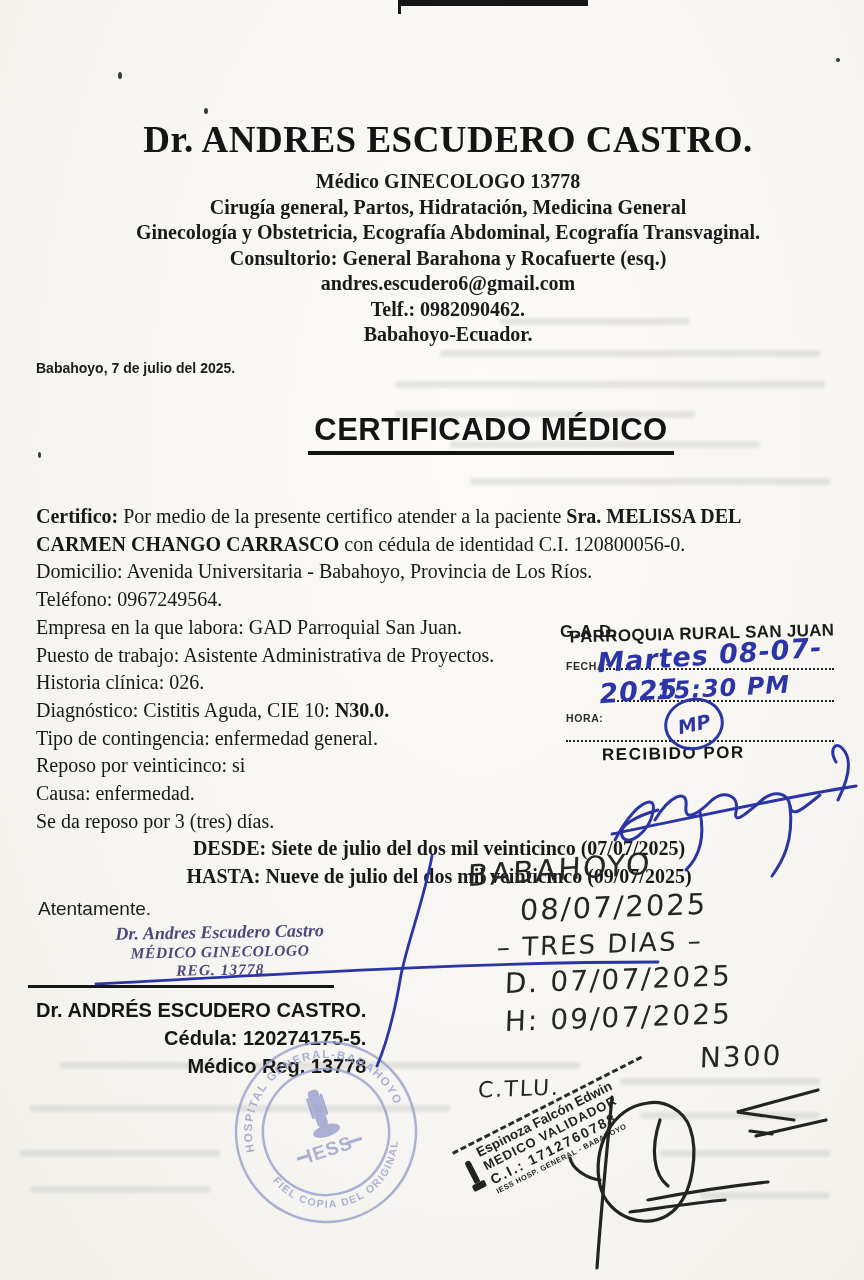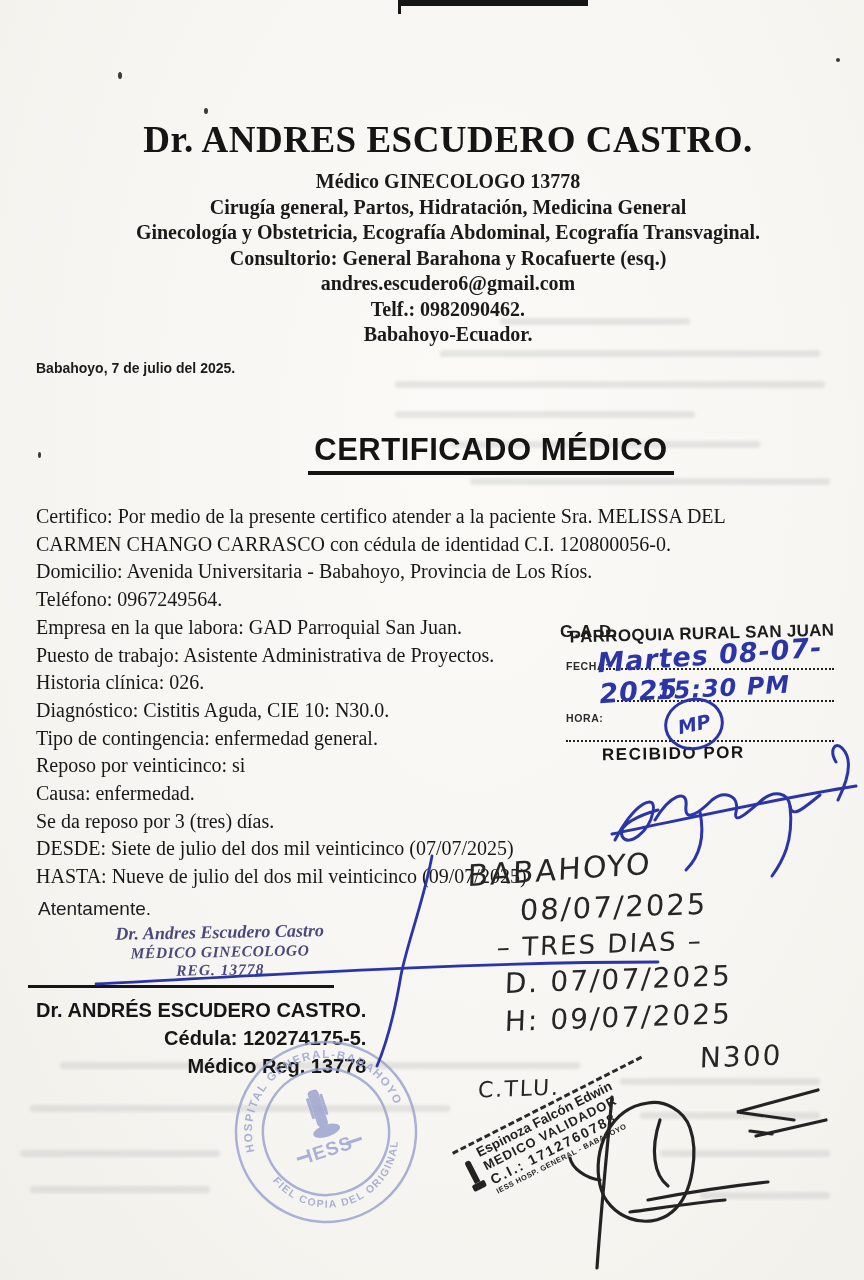--- a/index.html
+++ b/index.html
@@ -14,25 +14,25 @@
   .abs{position:absolute;}
 
   
   .hdr{left:16px;top:118px;width:864px;text-align:center;}
   .hdr-name{font-family:"Liberation Serif",serif;font-weight:bold;font-size:37px;letter-spacing:.5px;color:#151515;}
   .hdr-sub{font-family:"Liberation Serif",serif;font-weight:bold;font-size:20px;line-height:25.5px;color:#1a1a1a;margin-top:8px;}
 
   
   .date-line{left:36px;top:360px;font-family:"Liberation Sans",sans-serif;font-weight:bold;font-size:14px;color:#1b1b1b;}
   .doc-title{left:0;top:412px;width:864px;text-align:center;}
-  .doc-title span{display:inline-block;margin-left:118px;font-family:"Liberation Sans",sans-serif;font-weight:bold;font-size:31px;color:#141414;border-bottom:4px solid #141414;padding:0 6px 3px 6px;letter-spacing:.5px;margin-top:20px;}
+  .doc-title span{display:inline-block;margin-left:118px;font-family:"Liberation Sans",sans-serif;font-weight:bold;font-size:31px;color:#141414;border-bottom:4px solid #141414;padding:0 6px 3px 6px;letter-spacing:.5px;}
 
   
   .body-block{left:36px;top:503px;width:806px;font-size:20px;line-height:27.7px;color:#181818;}
-  .body-block .b{font-weight:normal;}
+  .body-block .b{font-weight:bold;text-align:center;}
 
   
   .gad{color:#1c1c1c;font-family:"Liberation Sans",sans-serif;}
   .gad-org{left:560px;top:622px;width:284px;text-align:left;font-weight:bold;font-size:17px;letter-spacing:1px;}
   .gad-org2{left:552px;top:624px;width:300px;text-align:center;font-weight:bold;font-size:17px;letter-spacing:.3px;transform:rotate(-1.5deg);}
   .gad-label{font-weight:bold;font-size:10.5px;letter-spacing:.6px;color:#2a2a2a;}
   .dotline{border-bottom:2.5px dotted #222;height:0;}
   .gad-recibido{left:602px;top:744px;font-weight:bold;font-size:17px;letter-spacing:1.5px;transform:rotate(-1deg);color:#161616;}
 
   

